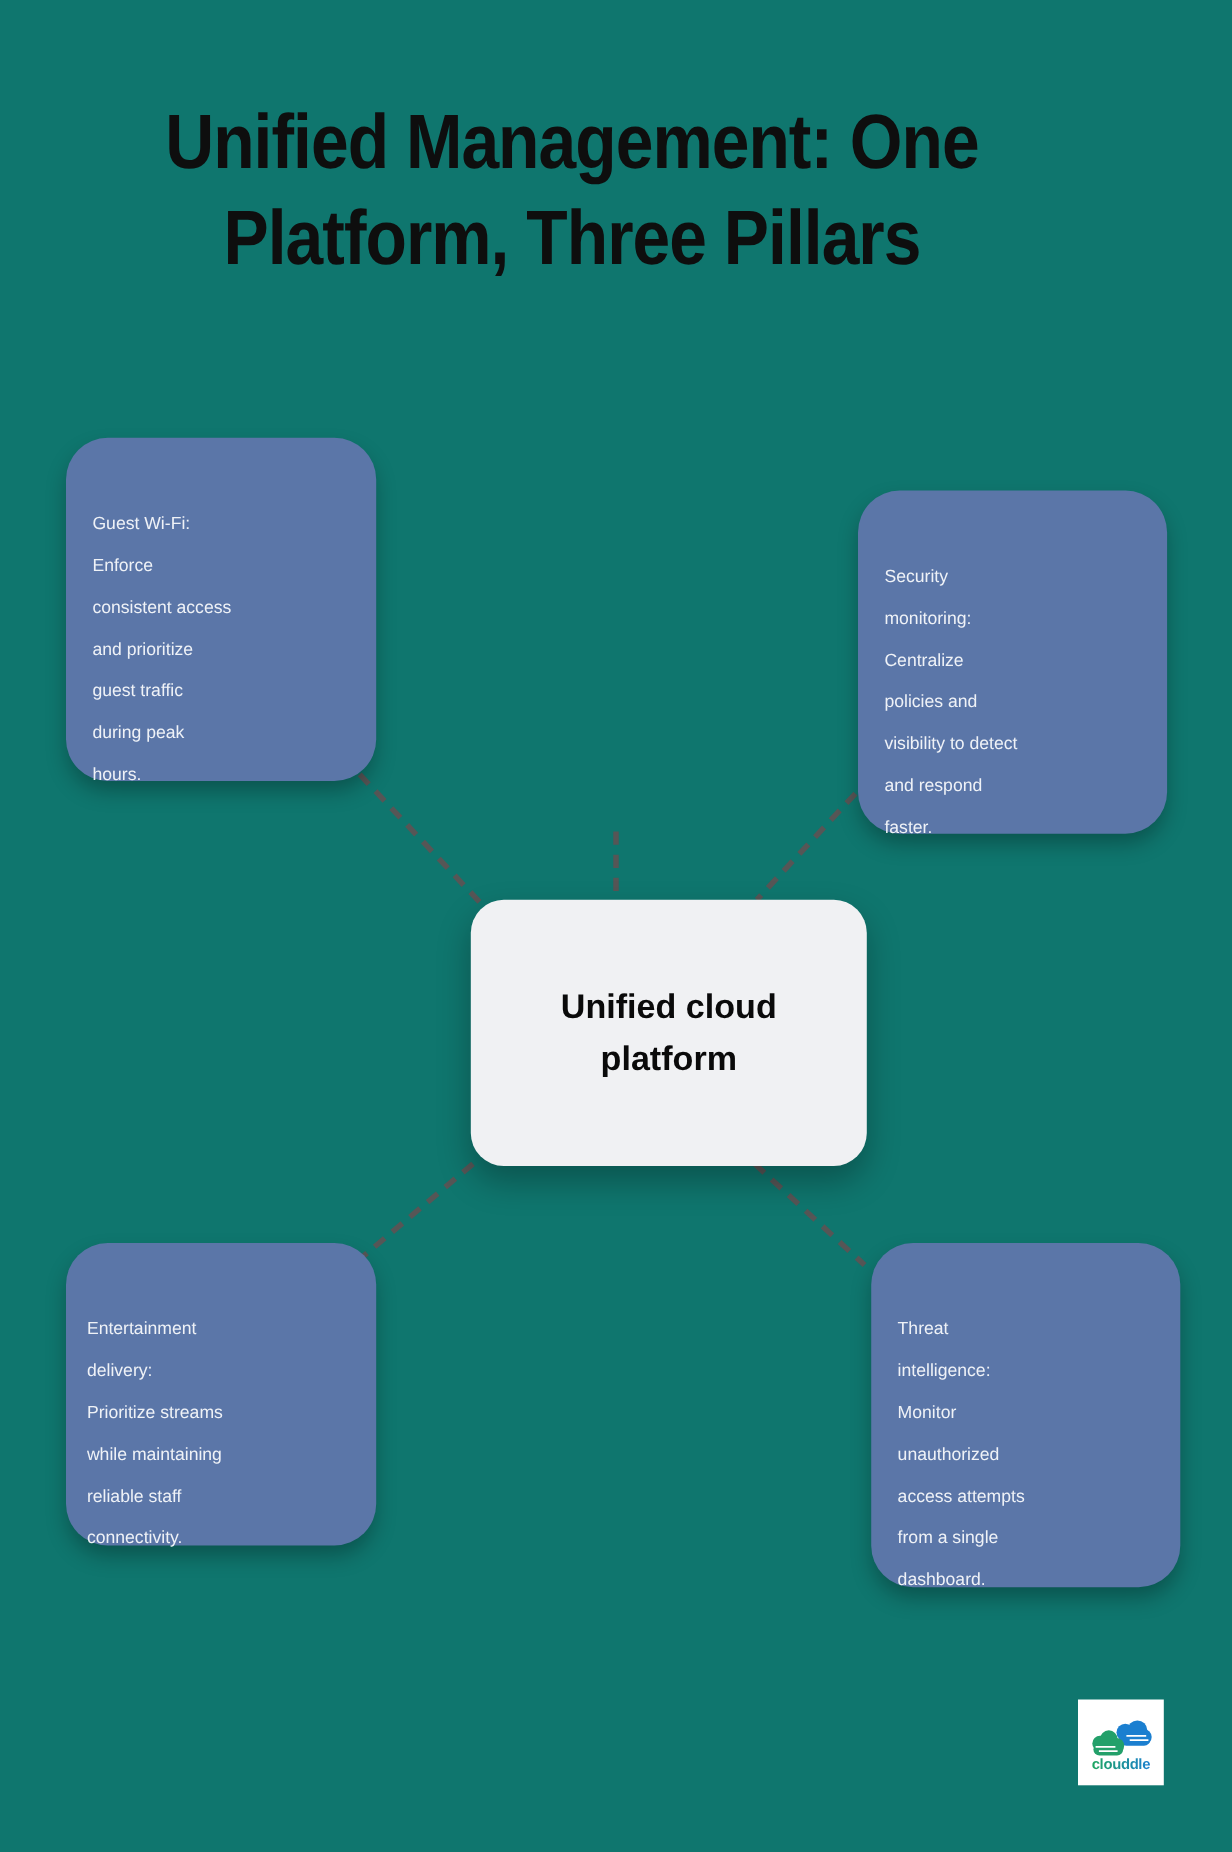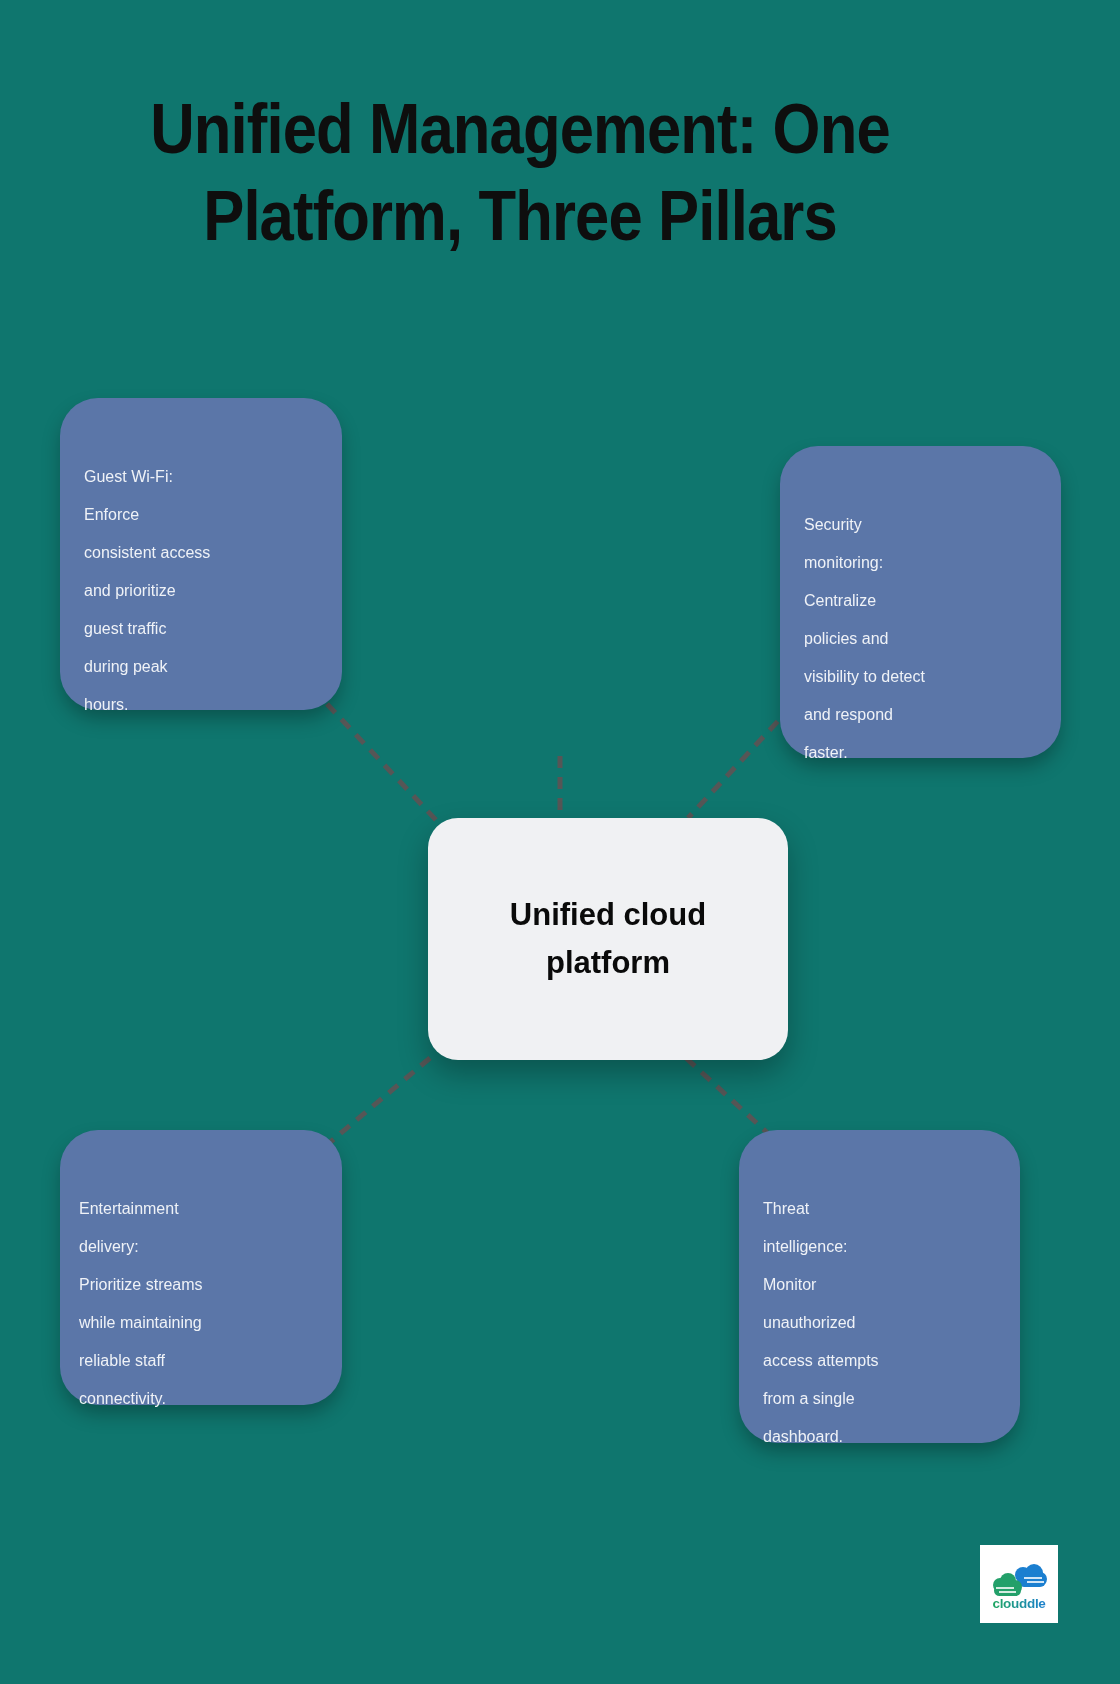--- a/index.html
+++ b/index.html
@@ -45,21 +45,21 @@
     color: #eff2f7;
     font-size: 16px;
     line-height: 38px;
     white-space: pre-line;
     box-shadow: 0 10px 20px -2px rgba(0,0,0,0.30);
   }
   .node-guest        { left: 60px;  top: 398px;  width: 282px; height: 312px; }
   .node-staff        { left: 422px; top: 398px;  width: 281px; height: 354px; }
   .node-security     { left: 780px; top: 398px;  width: 281px; height: 312px; margin-top: 48px; }
   .node-entertainment{ left: 60px;  top: 1130px; width: 282px; height: 275px; padding-left: 19px; }
-  .node-threat       { left: 739px; top: 1130px; width: 281px; height: 313px; }
+  .node-threat       { left: 792px; top: 1130px; width: 281px; height: 313px; }
   .center-node {
     position: absolute;
     left: 380px; top: 818px;
     width: 360px; height: 242px;
     box-sizing: border-box;
     background: #f0f1f3;
     border-radius: 30px;
     box-shadow: 0 14px 30px rgba(0,0,0,0.28);
     display: flex;
     align-items: center;

